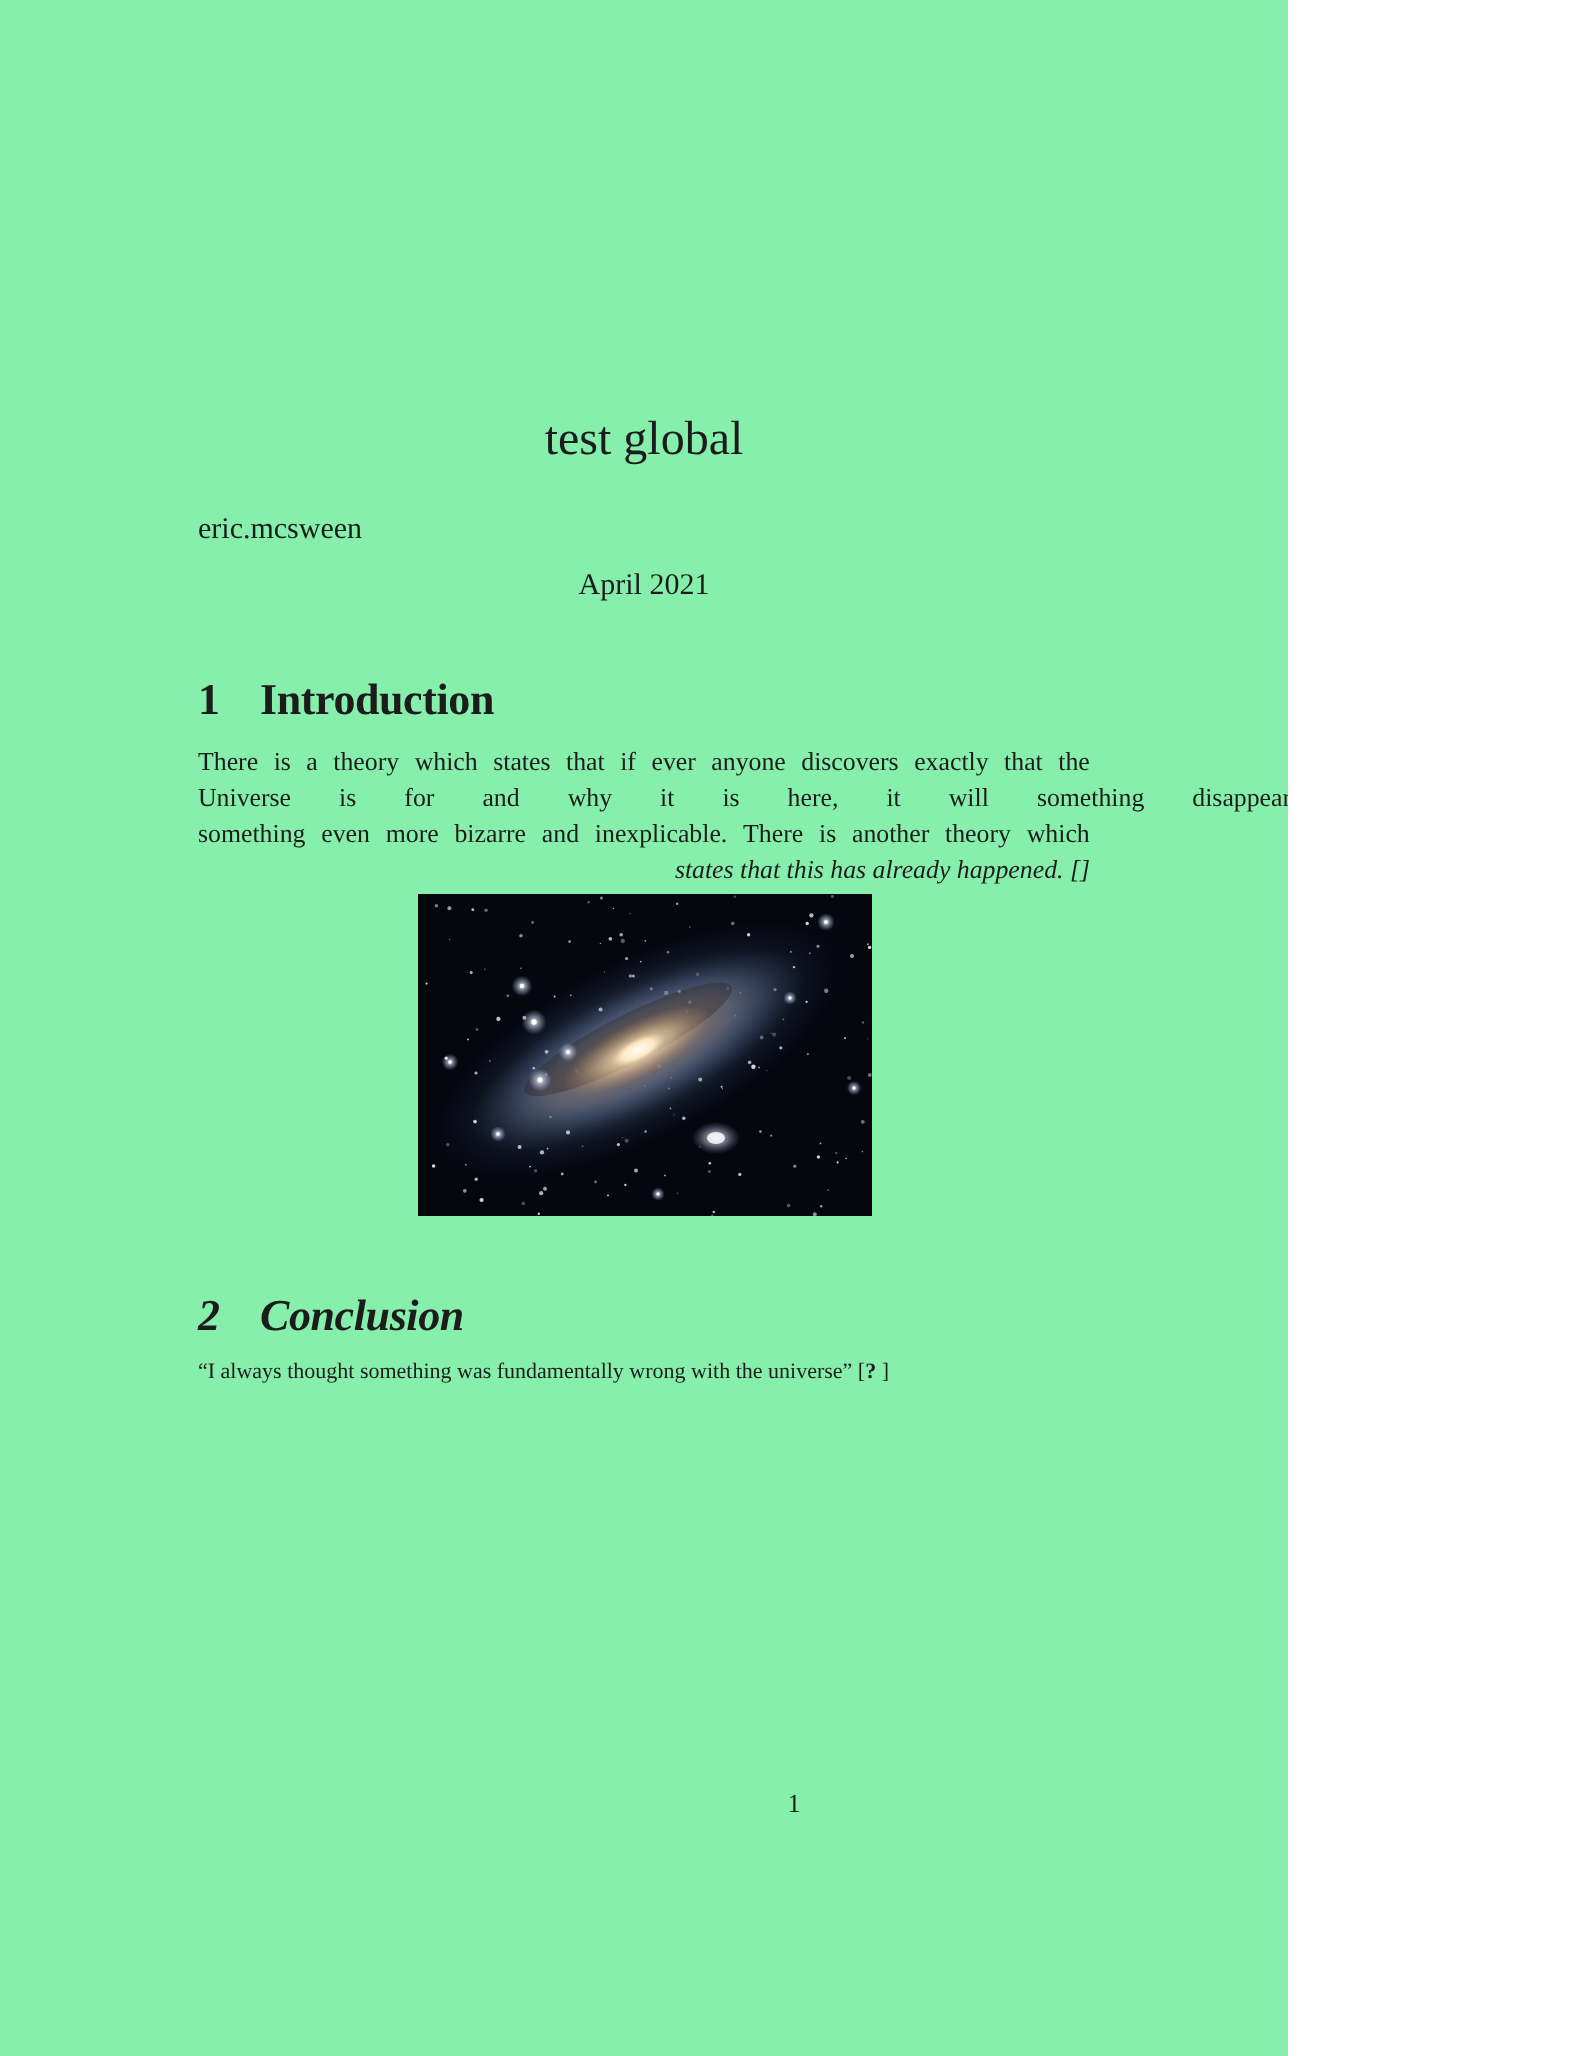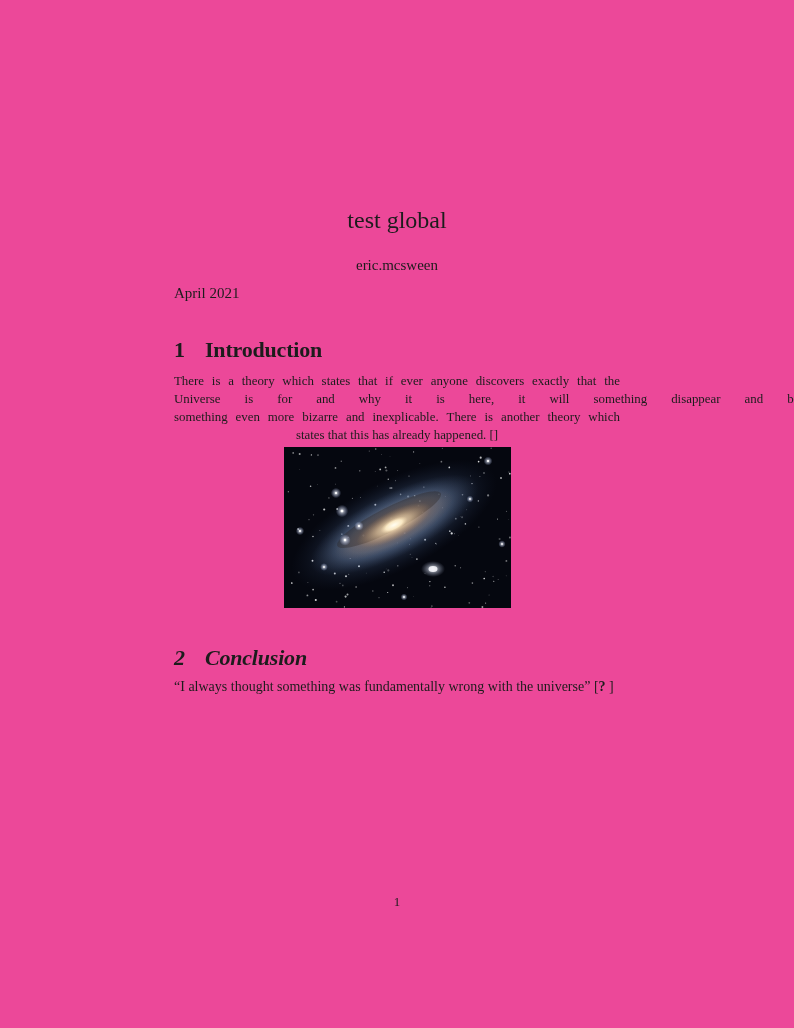--- a/index.html
+++ b/index.html
@@ -1,45 +1,45 @@
 <!DOCTYPE html>
 <html><head>
 <meta charset="utf-8">
 <title>Document</title>
 <style>
   html, body { margin: 0; padding: 0; background: #ffffff; }
   .page {
     position: relative;
-    width: 794px;
+    width: 644px;
     height: 1028px;
-    background: #ec4899;
+    background: #86efac;
     font-family: "Liberation Serif", "DejaVu Serif", serif;
     color: #1c1c1c;
     overflow: hidden;
   }
   .content {
     width: 446px;
     margin: 0 auto;
     padding-top: 206px;
   }
   .doc-title {
     font-size: 24px;
     font-weight: normal;
     text-align: center;
     margin: 0;
     line-height: 29px;
   }
   .doc-author {
     font-size: 15px;
-    text-align: center;
     margin-top: 21px;
     line-height: 19px;
   }
   .doc-date {
     font-size: 15px;
+    text-align: center;
     margin-top: 9px;
     line-height: 19px;
   }
   .section-heading {
     font-size: 22px;
     font-weight: bold;
     margin: 0;
     margin-top: 34px;
     line-height: 26px;
     letter-spacing: -0.2px;
@@ -49,40 +49,40 @@
     min-width: 31px;
   }
   .section-heading.h-conclusion { margin-top: 37px; font-style: italic; }
   .section-heading.h-references { margin-top: 21px; }
   .para {
     margin-top: 9px;
     font-size: 12.9px;
     line-height: 18px;
   }
   .pline { width: 446px; }
-  .pline.last { text-align: center; }
+  .pline.last { text-align: right; font-style: italic; }
   .figure-block {
     margin-top: 3px;
     text-align: center;
   }
   .figure-image {
     display: inline-block;
     width: 227px;
     height: 161px;
     vertical-align: top;
   }
   .figure-caption {
     font-size: 14px;
     text-align: center;
     margin-top: 16px;
     line-height: 19px;
   }
   .quote-line {
     margin-top: 6px;
-    font-size: 14px;
+    font-size: 11px;
     line-height: 19px;
   }
   .quote-line .cite-mark { font-weight: bold; }
   .page-number {
     position: absolute;
     top: 893px;
     left: 0;
     width: 794px;
     text-align: center;
     font-size: 13px;

